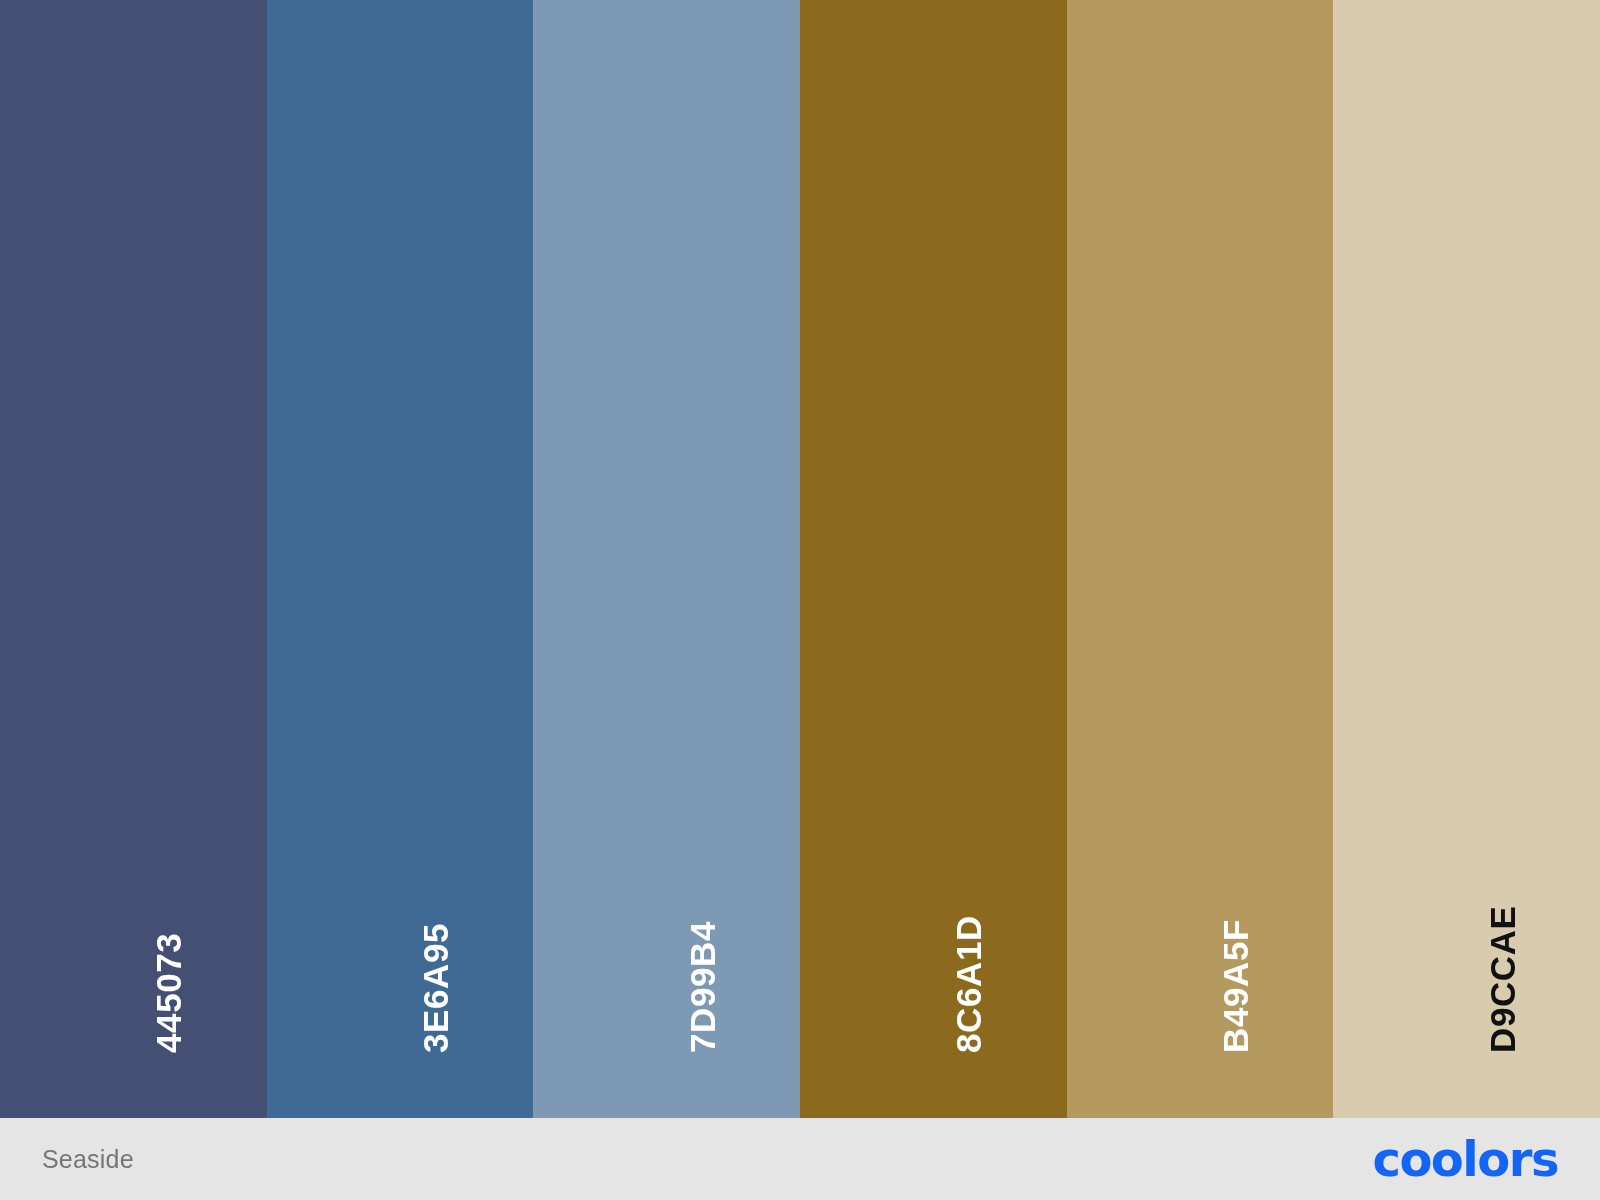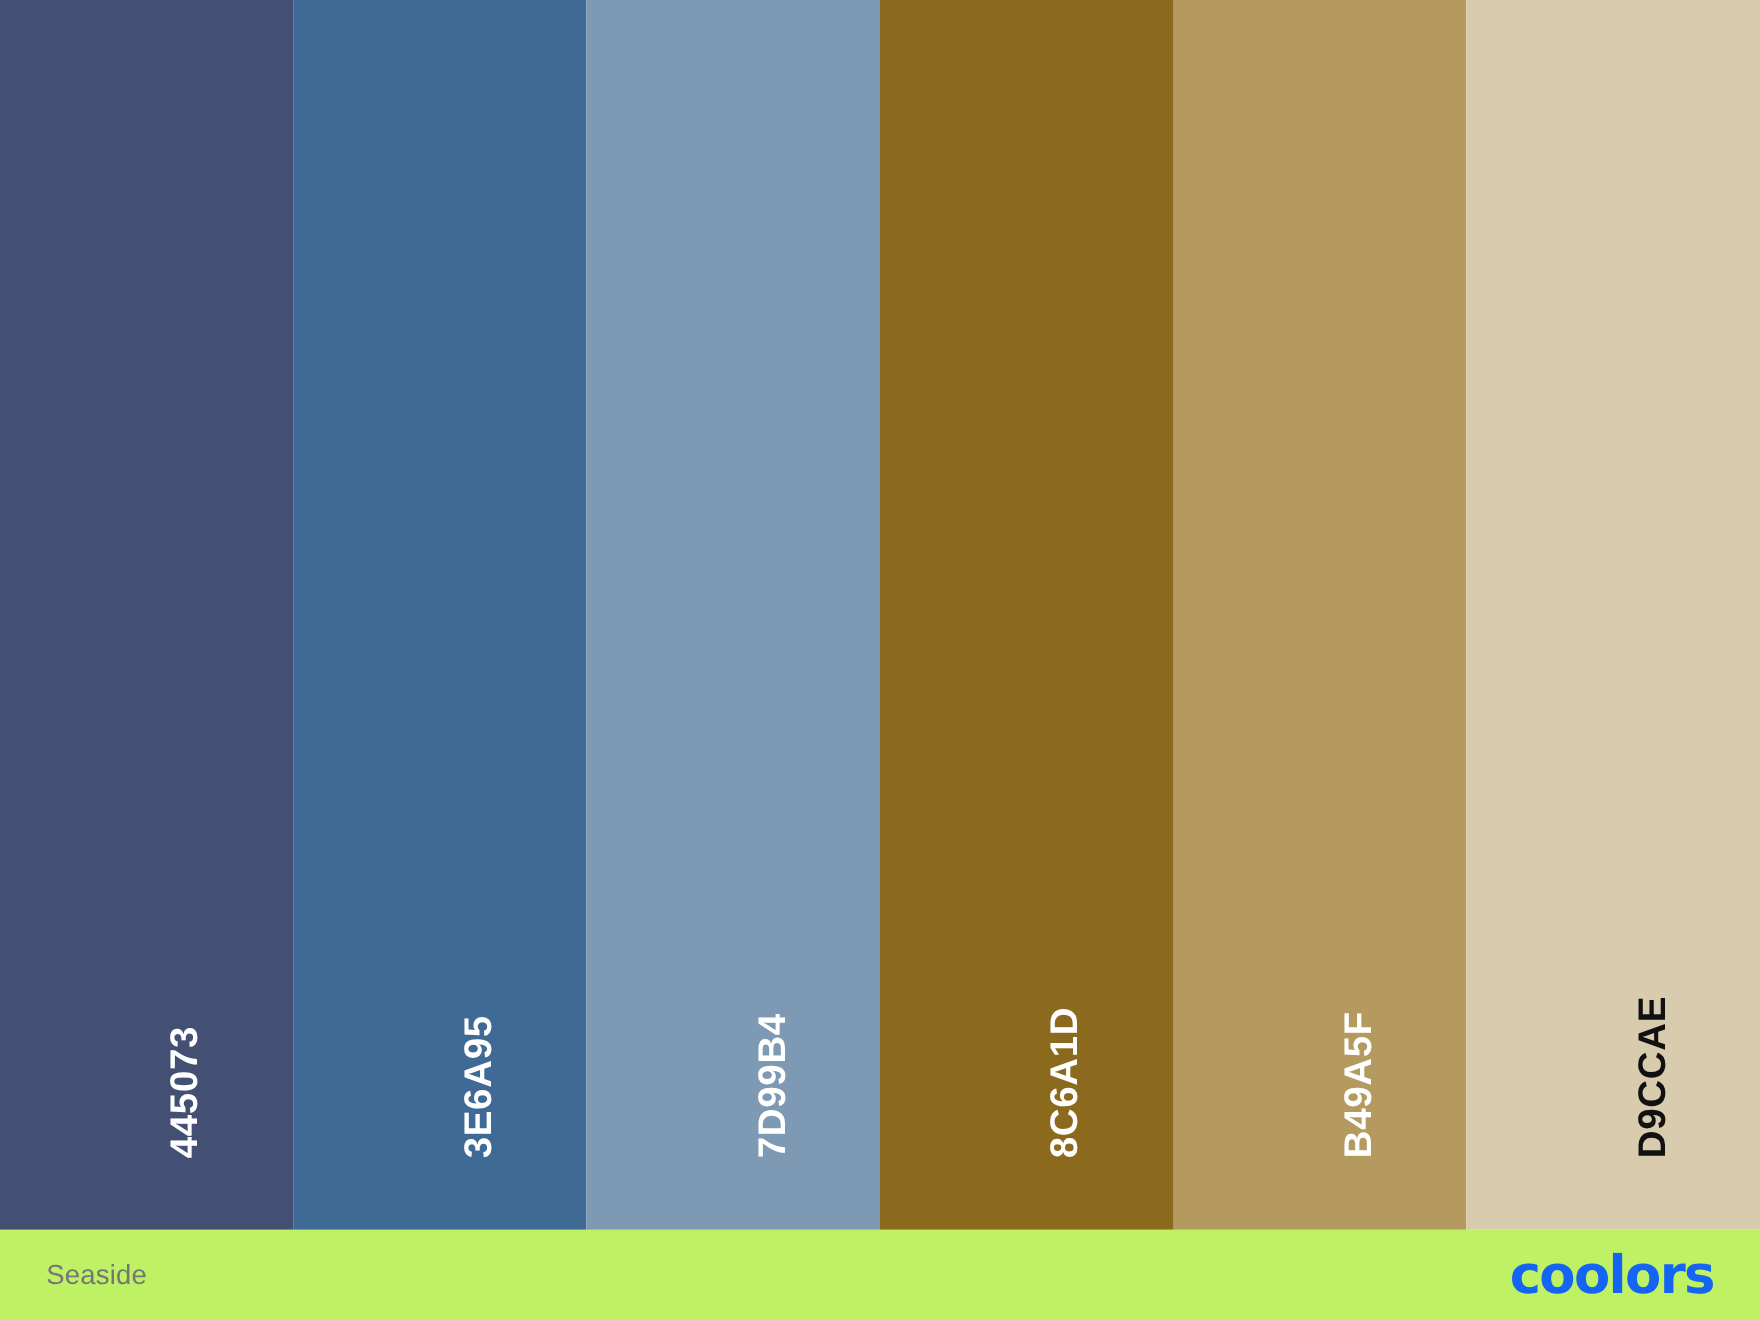--- a/index.html
+++ b/index.html
@@ -134,21 +134,21 @@
     </div>
 
     <div class="swatch" style="background-color: rgb(217, 204, 174);">
       <div class="label-holder">
         <span class="label-rot" style="color: rgb(17, 17, 17);">D9CCAE</span>
       </div>
     </div>
 
   </div>
 
-  <div id="footer" style="background-color: #bef264;">
+  <div id="footer" style="background-color: #e5e5e5;">
     <span id="palette-name" style="color: rgb(118, 118, 118);">Seaside</span>
 
     <div id="brand-logo">
       <span id="brand-logo-text" style="color: rgb(21, 101, 245);">coolors</span>
     </div>
   </div>
 
 </div>
 
 </body></html>

